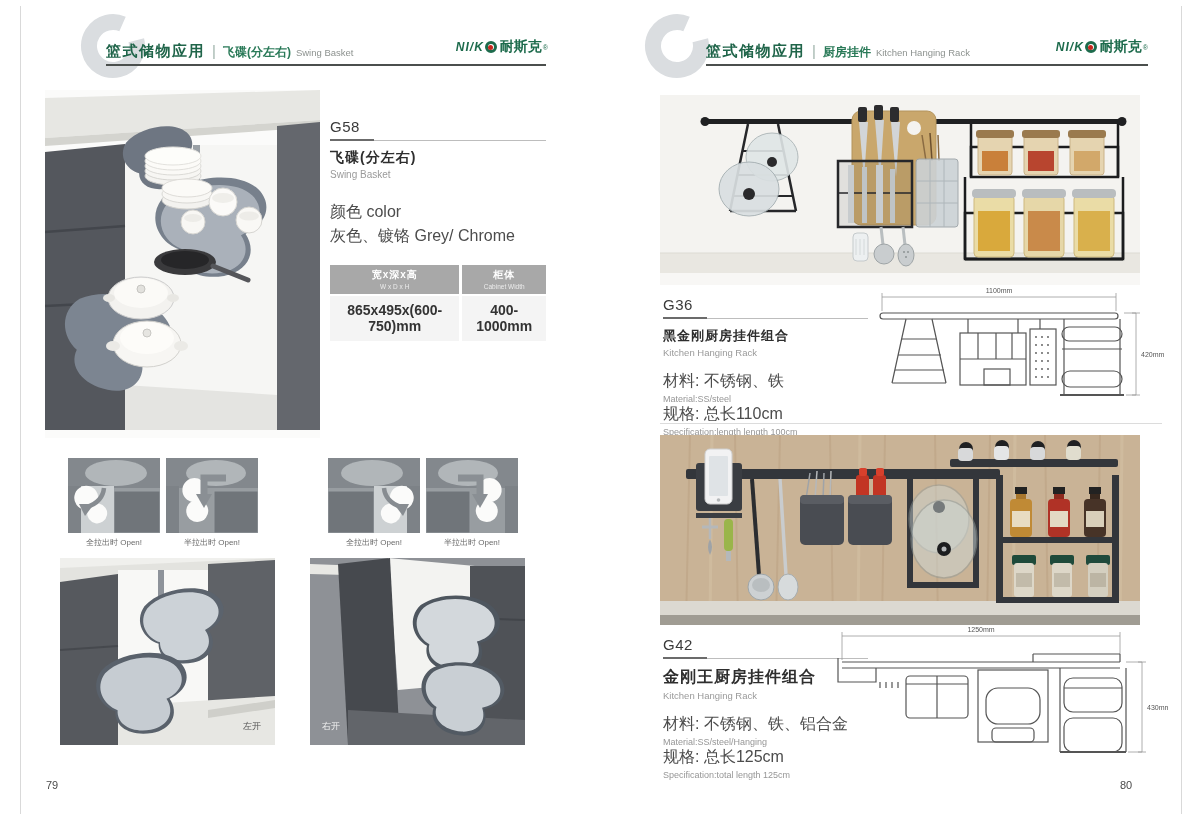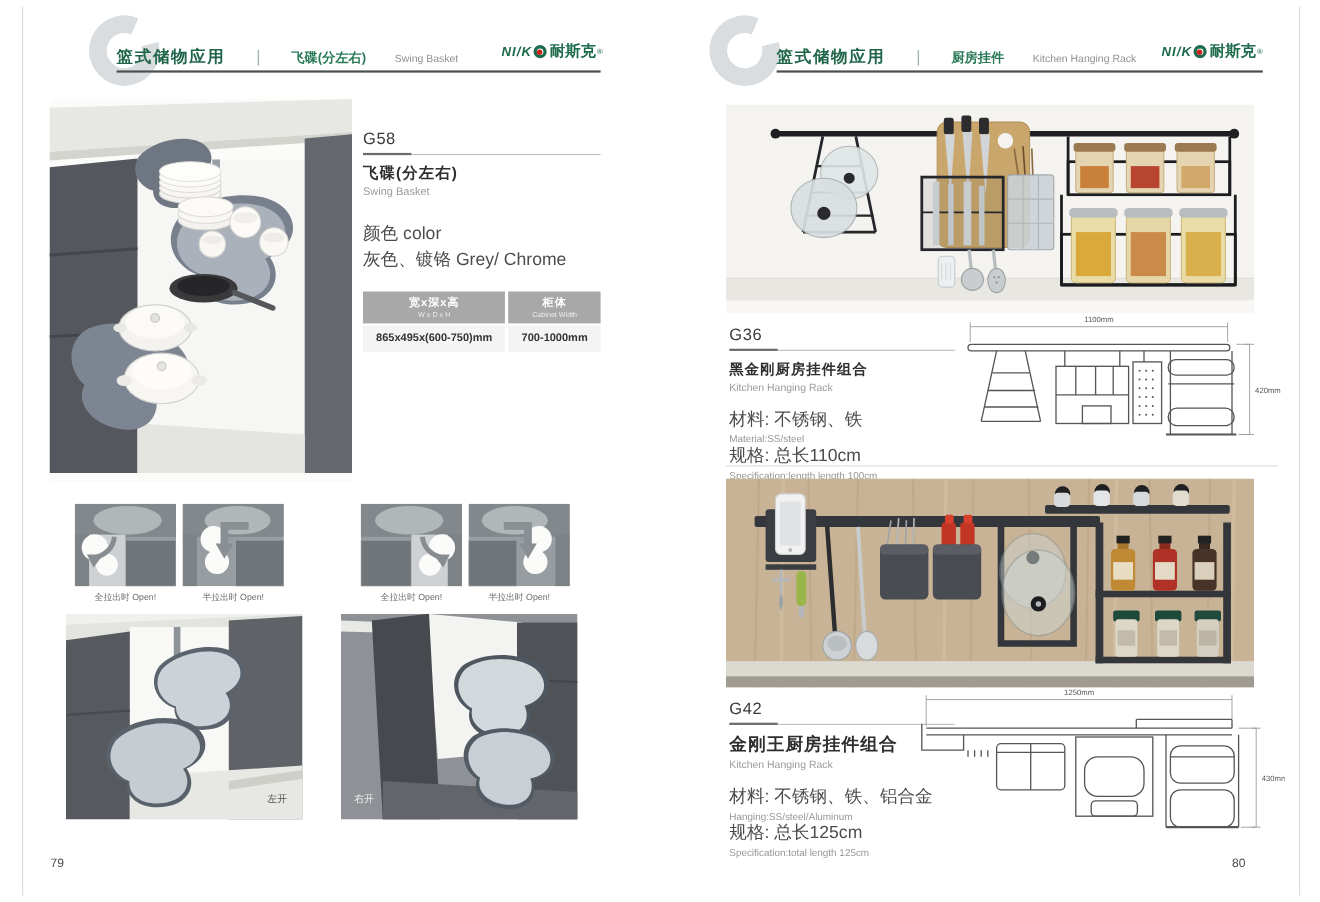--- a/index.html
+++ b/index.html
@@ -8,21 +8,21 @@
     font-family: "Liberation Sans", "DejaVu Sans", sans-serif;
     background:#ffffff; position:relative; overflow:hidden;
   }
   .sheet { position:absolute; inset:0; width:1200px; height:820px; background:#fff; }
   .edge { position:absolute; top:6px; bottom:6px; width:1px; background:#d9d9d9; }
   .edge.left { left:20px; } .edge.right { left:1181px; }
 
   
   .hdr { position:absolute; top:12px; height:72px; }
   .hdr .cmark { position:absolute; left:0; top:0; }
-  .hdr .titlerow { position:absolute; top:30px; display:flex; align-items:baseline; white-space:nowrap;gap:21px; }
+  .hdr .titlerow { position:absolute; top:30px; display:flex; align-items:baseline; white-space:nowrap; }
   .cat { font-size:15px; font-weight:bold; color:#20654a; letter-spacing:1.5px; }
   .sep { color:#9fb3ab; font-size:15px; margin:0 7px; font-weight:300; }
   .item-cn { font-size:12px; font-weight:bold; color:#2a7a58; }
   .item-en { font-size:9.5px; color:#8d928f; margin-left:5px; }
   .rule { position:absolute; height:2px; background:#4b4f4d; }
   .logo { position:absolute; top:26px; right:0; display:flex; align-items:center; color:#1d6b4c; }
   .logo-en { font-size:12px; font-weight:bold; font-style:italic; letter-spacing:1px; }
   .o-ring { width:12px; height:12px; border:3px solid #1d6b4c; border-radius:50%; margin:0 3px 0 1px; position:relative; }
   .o-dot { position:absolute; left:50%; top:50%; width:5px; height:5px; margin:-2.5px 0 0 -2.5px; background:#c8251d; border-radius:50%; }
   .logo-cn { font-size:14px; font-weight:bold; }
@@ -39,21 +39,21 @@
   .psub   { font-size:9px;  color:#969696; margin-top:2px; }
   .mt22 { margin-top:22px; } .mt12 { margin-top:13px; } .mt10 { } .mt3 { margin-top:3px; }
 
   
   .spec-table { display:flex; gap:3px; margin-top:18px; width:216px; }
   .spec-col { display:flex; flex-direction:column; gap:2px; }
   .spec-col.c1 { flex:1.55; } .spec-col.c2 { flex:1; }
   .th { background:#a8a8a8; color:#fff; text-align:center; padding:3px 0 4px; }
   .th-cn { font-size:10px; font-weight:bold; letter-spacing:1px; }
   .th-en { font-size:6.5px; opacity:.78; margin-top:1px; }
-  .td { background:#f4f4f4; color:#333; text-align:center; font-size:10px; font-weight:600; padding:6px 0 7px; }
+  .td { background:#f4f4f4; color:#333; text-align:center; font-size:14px; font-weight:600; padding:6px 0 7px; }
 
   
   .photo { position:absolute; }
   .photo svg { display:block; }
   .caption { position:absolute; font-size:9px; color:#5a5a5a; white-space:nowrap; }
   .caption.onlight { color:#555; }
   .caption.ondark { color:#f0f0f0; }
   .diag-label { position:absolute; font-size:8px; color:#6a6a6a; white-space:nowrap; transform:translateX(-50%); }
   .pagenum { position:absolute; font-size:11px; color:#4a4a4a; }
   .divider { position:absolute; height:1px; background:#dcdcdc; }
@@ -158,21 +158,21 @@
           <div class="th-cn">宽x深x高</div>
           <div class="th-en">W x D x H</div>
         </div>
         <div class="td">865x495x(600-750)mm</div>
       </div>
       <div class="spec-col c2">
         <div class="th">
           <div class="th-cn">柜体</div>
           <div class="th-en">Cabinet Width</div>
         </div>
-        <div class="td">700-1000mm</div>
+        <div class="td">400-1000mm</div>
       </div>
     </div>
   </div>
 
   <div class="photo" style="left:68px; top:458px;">
     <svg width="92" height="75" viewBox="0 0 92 75">
       <rect width="92" height="75" fill="#989da1"></rect>
       <rect width="92" height="30" fill="#83888d"></rect>
       <ellipse cx="48" cy="15" rx="31" ry="13" fill="#b1b6b9"></ellipse>
       <rect y="28" width="13" height="47" fill="#7d8287"></rect>
@@ -583,21 +583,21 @@
         </g>
       </g>
     </svg>
   </div>
 
   <div class="pinfo" style="left:663px; top:636px; width:205px;">
     <div class="code-line"><span class="pcode">G42</span></div>
     <div class="pname-cn" style="font-size:16px;">金刚王厨房挂件组合</div>
     <div class="pname-en" style="font-size:9.5px;">Kitchen Hanging Rack</div>
     <div class="plabel mt12">材料: 不锈钢、铁、铝合金</div>
-    <div class="psub">Hanging:SS/steel/Aluminum</div>
+    <div class="psub">Material:SS/steel/Hanging</div>
     <div class="plabel mt10">规格: 总长125cm</div>
     <div class="psub">Specification:total length 125cm</div>
   </div>
 
   <div class="photo" style="left:828px; top:620px;">
     <svg width="340" height="140" viewBox="0 0 340 140">
       <g stroke="#9a9a9a" stroke-width="0.8">
         <line x1="14" y1="16" x2="292" y2="16"></line>
         <line x1="14" y1="12" x2="14" y2="20"></line>
           <line x1="292" y1="12" x2="292" y2="20"></line>

